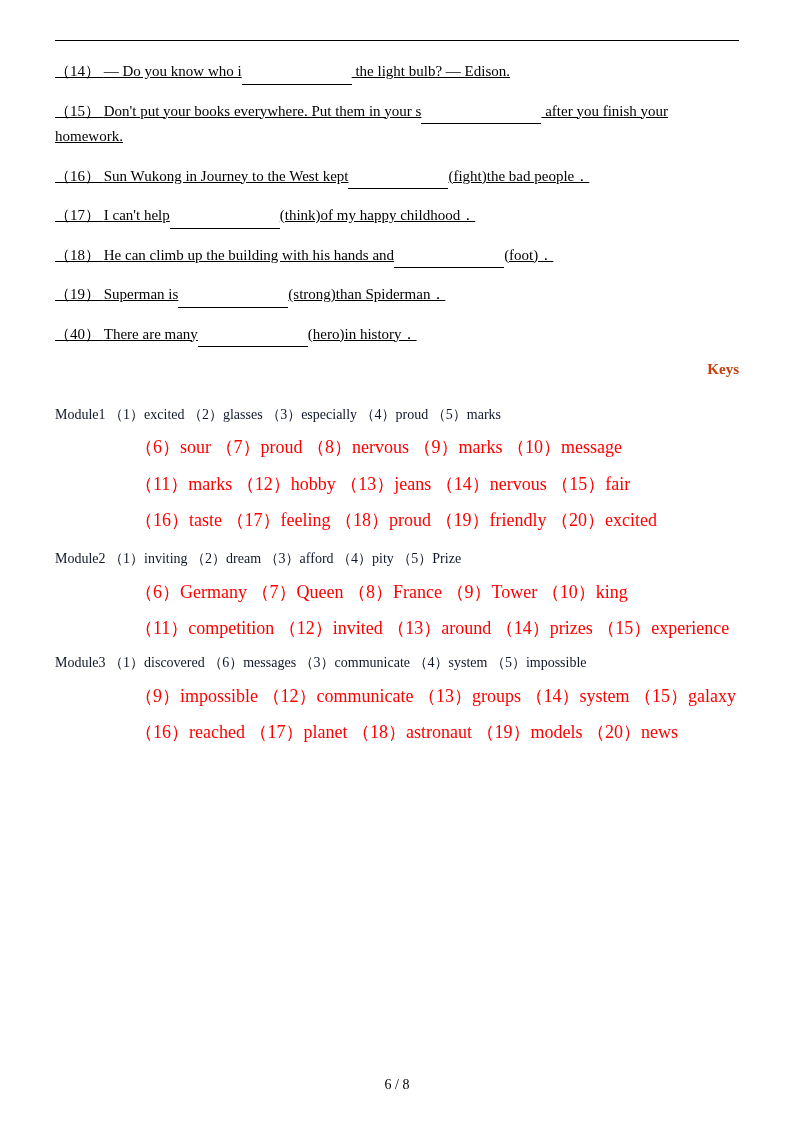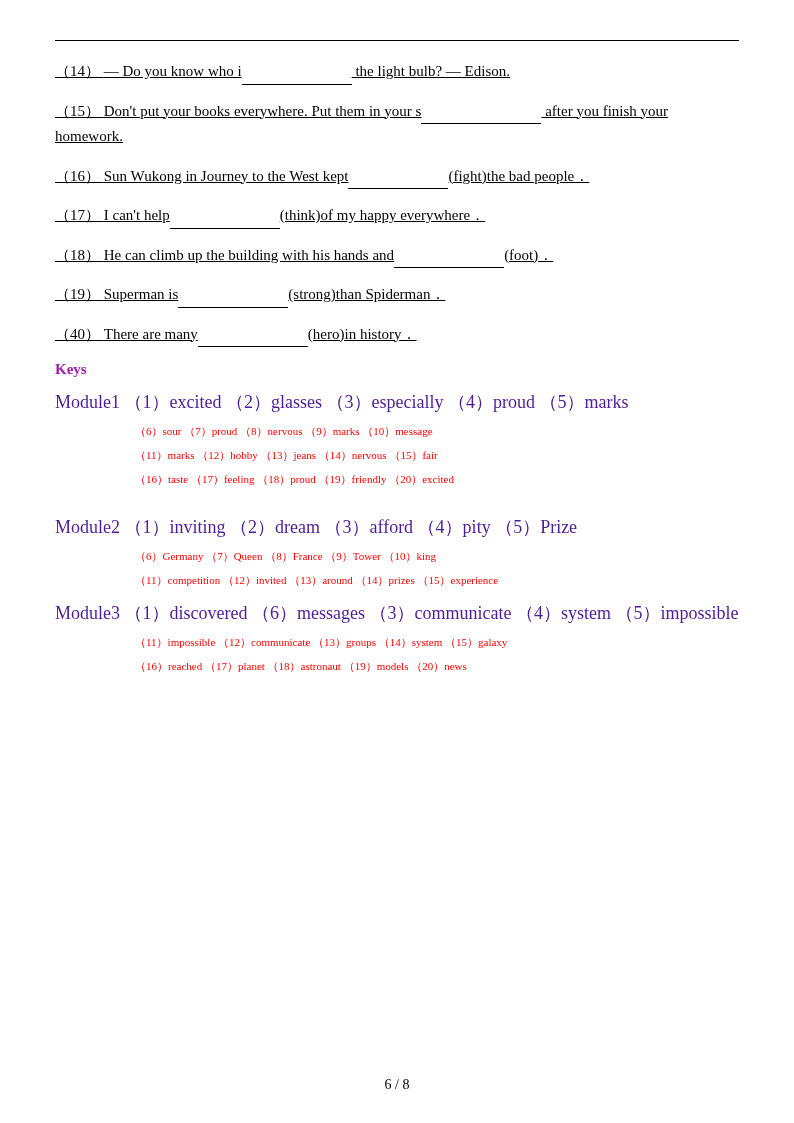--- a/index.html
+++ b/index.html
@@ -32,34 +32,35 @@
     .blank {
       display: inline-block;
       border-bottom: 1px solid #000;
       min-width: 100px;
       vertical-align: bottom;
     }
     .keys-section {
       margin-top: 10px;
     }
     .keys-title {
-      color: #a21caf;
+      color: #c2410c;
       font-weight: bold;
       font-size: 15px;
-      margin-bottom: 8px;
+      margin-bottom: 24px;
+      text-align: right;
     }
     .module-row {
-      color: #4c1d95;
-      font-size: 18px;
+      color: #0f172a;
+      font-size: 14px;
       margin-bottom: 4px;
       line-height: 1.8;
     }
     .module-indent {
       color: red;
-      font-size: 11px;
+      font-size: 18px;
       margin-bottom: 4px;
       line-height: 1.8;
       padding-left: 80px;
     }
     .page-footer {
       position: absolute;
       bottom: 30px;
       left: 0;
       right: 0;
       text-align: center;
@@ -90,21 +91,21 @@
 <div class="question-block">
   <p>
     <span>（16）</span>
     <span>Sun Wukong in Journey to the West kept</span><span class="blank" style="min-width:100px;"></span><span>(fight)the bad people．</span>
   </p>
 </div>
 
 <div class="question-block">
   <p>
     <span>（17）</span>
-    <span>I can't help</span><span class="blank" style="min-width:110px;"></span><span>(think)of my happy everywhere．</span>
+    <span>I can't help</span><span class="blank" style="min-width:110px;"></span><span>(think)of my happy childhood．</span>
   </p>
 </div>
 
 <div class="question-block">
   <p>
     <span>（18）</span>
     <span>He can climb up the building with his hands and</span><span class="blank" style="min-width:110px;"></span><span>(foot)．</span>
   </p>
 </div>
 
@@ -126,28 +127,28 @@
   <div class="keys-title">Keys</div>
 
   <div class="module-row">
     <span>Module1</span>
     <span>（1）excited （2）glasses （3）especially （4）proud （5）marks</span>
   </div>
   <div class="module-indent">（6）sour （7）proud （8）nervous （9）marks （10）message</div>
   <div class="module-indent">（11）marks （12）hobby （13）jeans （14）nervous （15）fair</div>
   <div class="module-indent">（16）taste （17）feeling （18）proud （19）friendly （20）excited</div>
 
-  <div class="module-row" style="margin-top:21px;">
+  <div class="module-row" style="margin-top:10px;">
     <span>Module2</span>
     <span>（1）inviting （2）dream （3）afford （4）pity （5）Prize</span>
   </div>
   <div class="module-indent">（6）Germany （7）Queen （8）France （9）Tower （10）king</div>
   <div class="module-indent">（11）competition （12）invited （13）around （14）prizes （15）experience</div>
 
   <div class="module-row" style="margin-top:6px;">
     <span>Module3</span>
     <span>（1）discovered （6）messages （3）communicate （4）system （5）impossible</span>
   </div>
-  <div class="module-indent">（11）impossible （12）communicate （13）groups （14）system （15）galaxy</div>
+  <div class="module-indent">（9）impossible （12）communicate （13）groups （14）system （15）galaxy</div>
   <div class="module-indent">（16）reached （17）planet （18）astronaut （19）models （20）news</div>
 </div>
 
 <div class="page-footer">6 / 8</div>
 
 </body></html>

